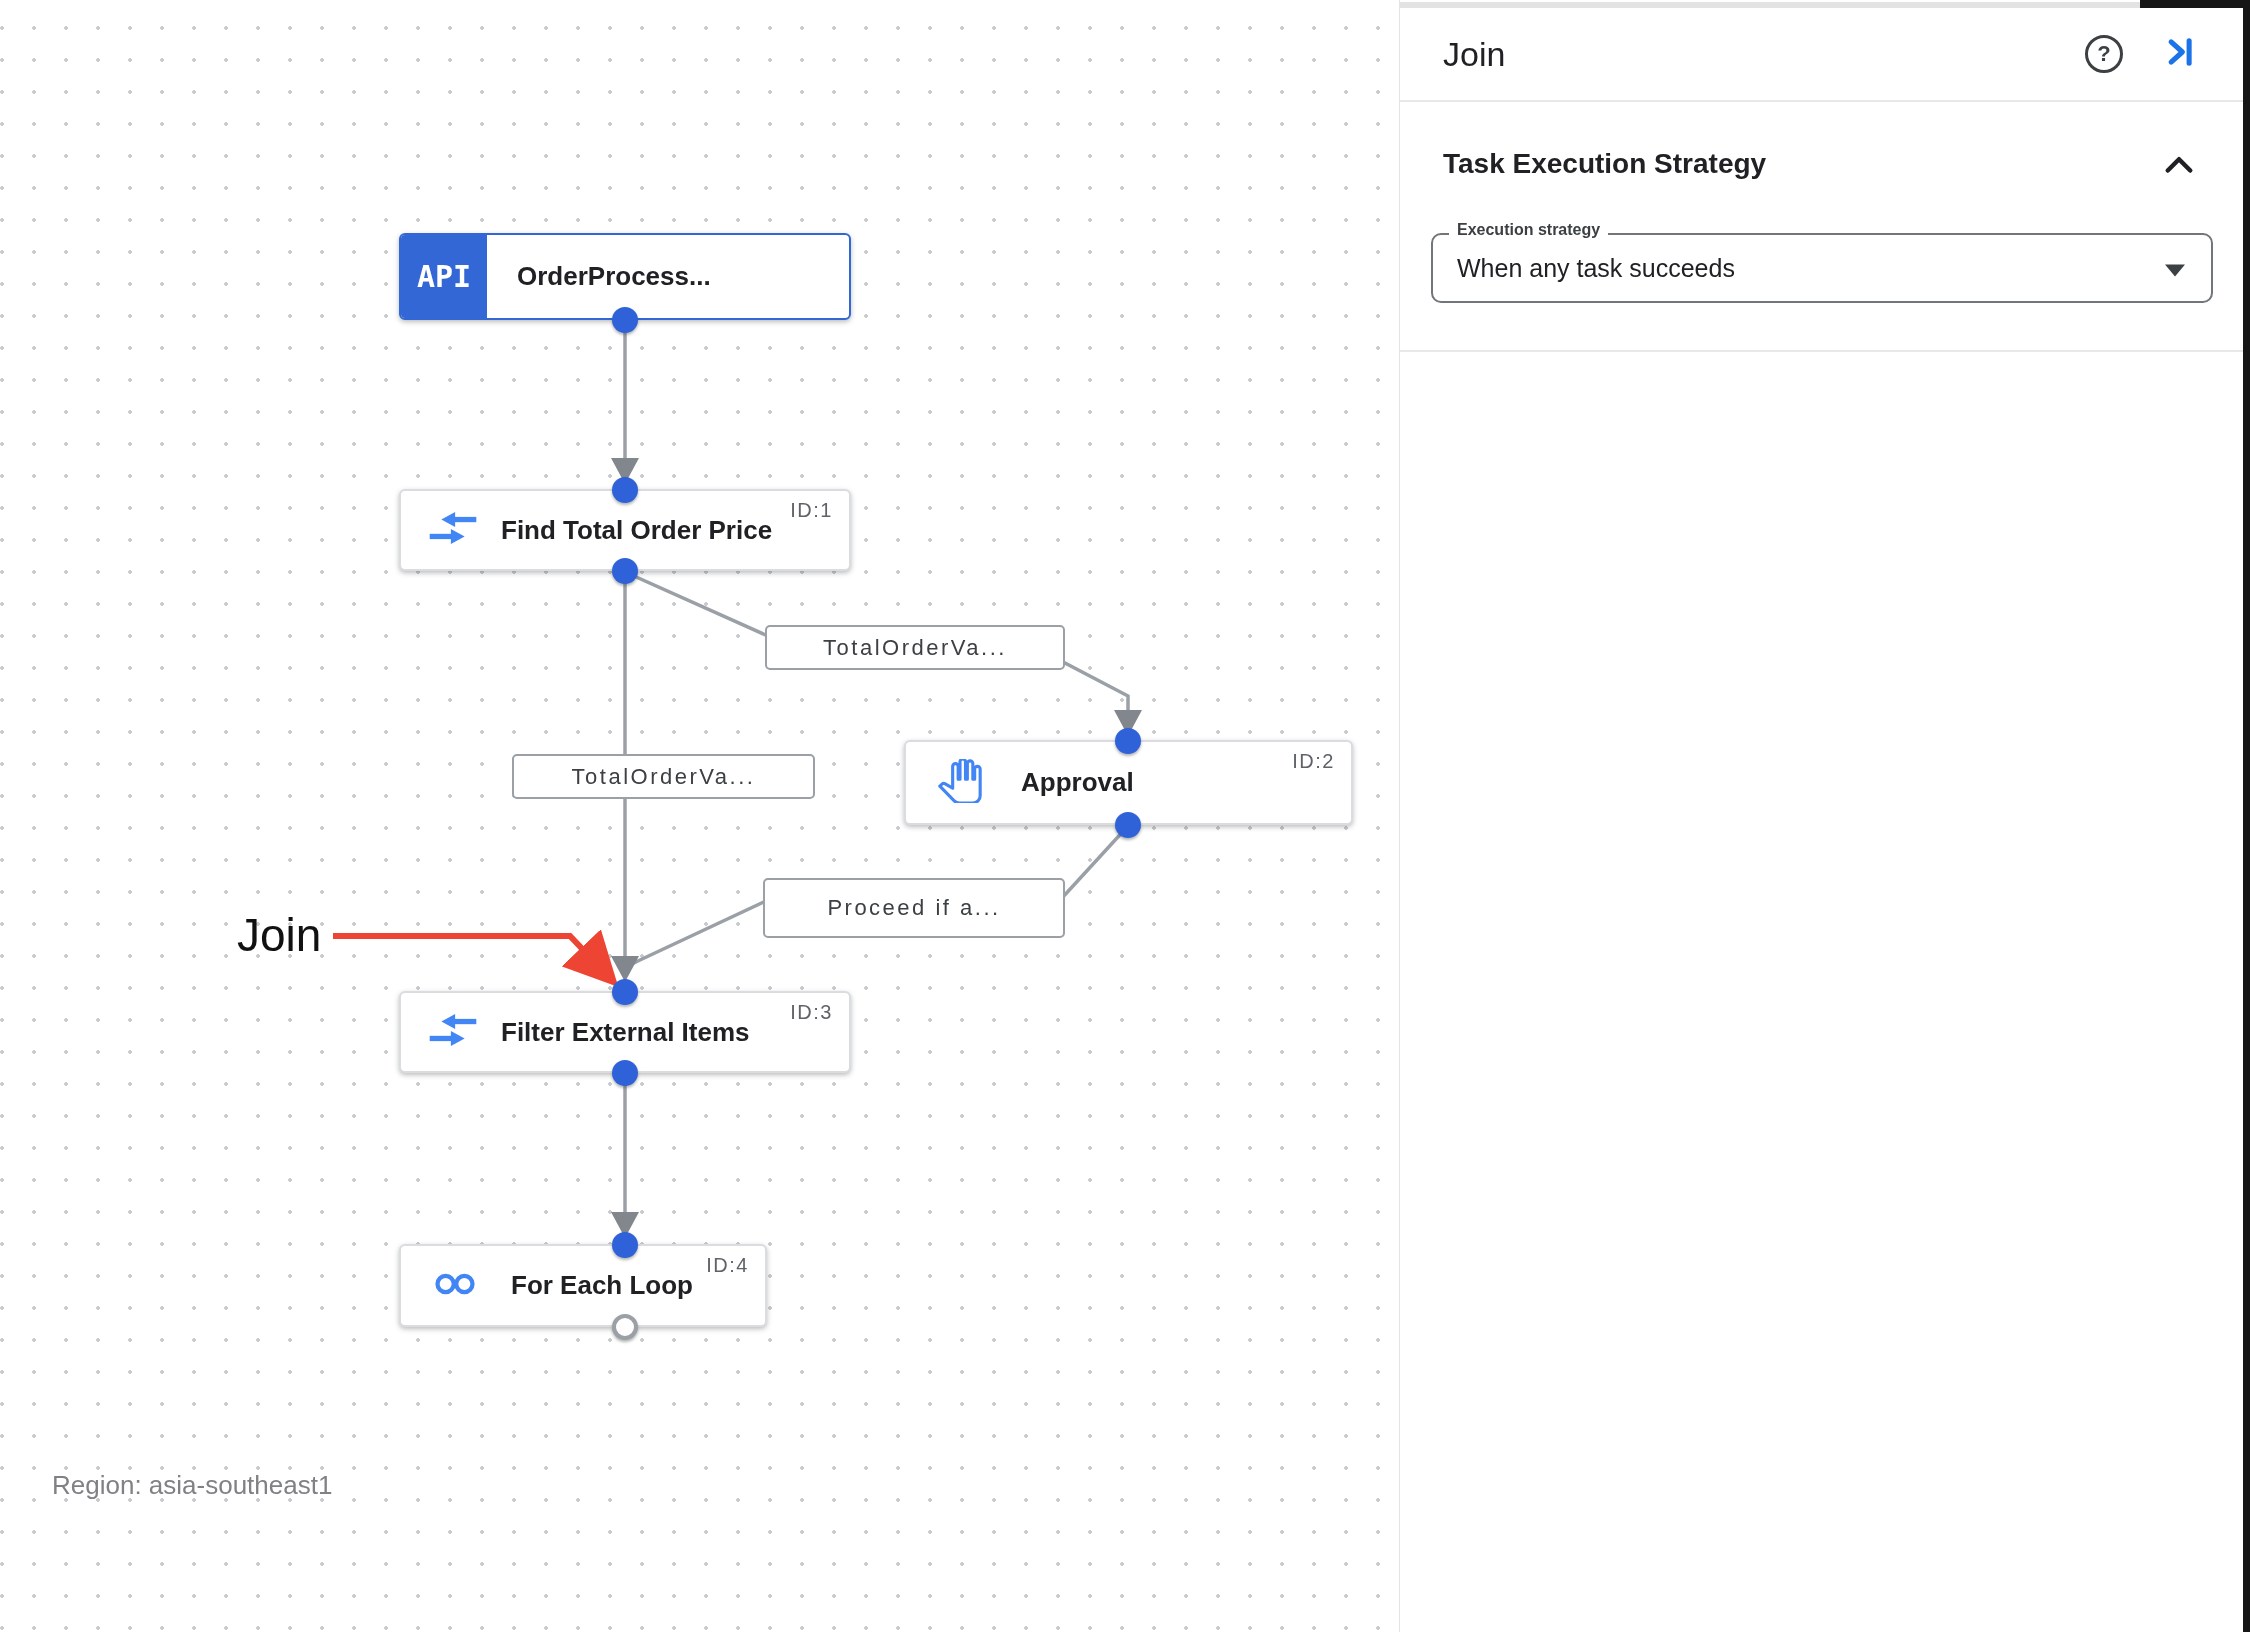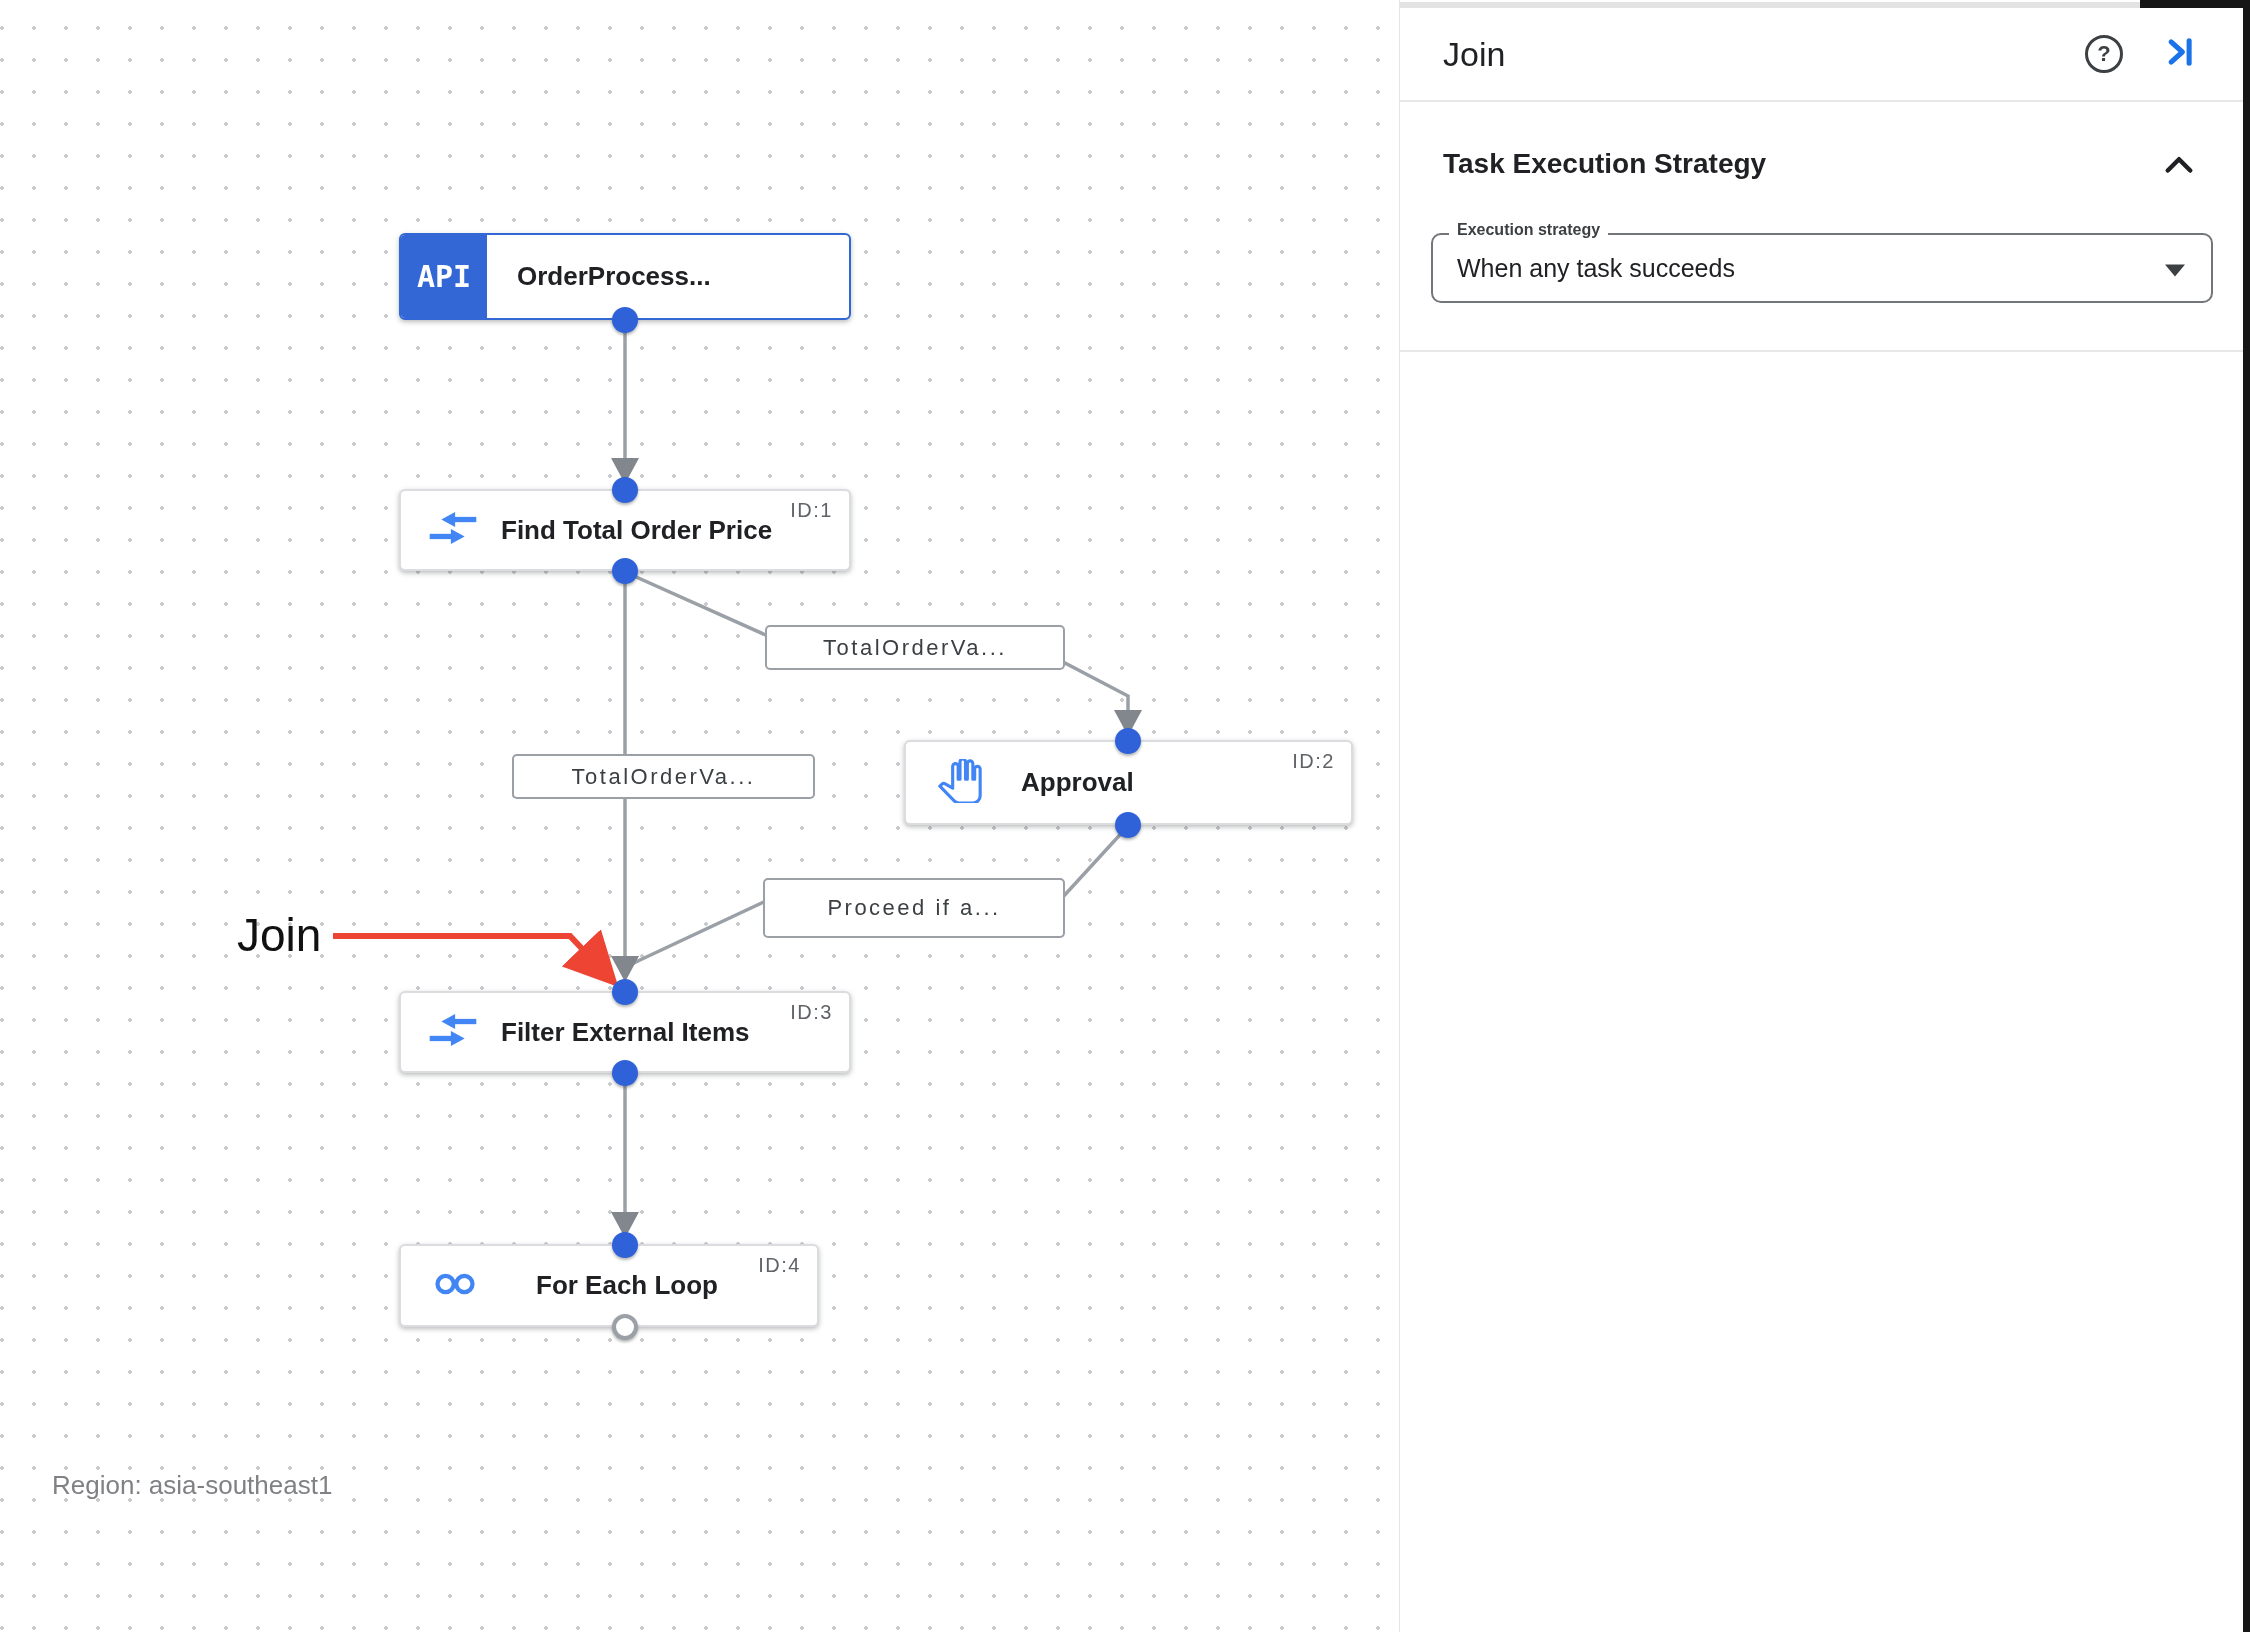--- a/index.html
+++ b/index.html
@@ -151,21 +151,21 @@
           <line x1="44" y1="9" x2="20" y2="9" stroke="#4285f4" stroke-width="5"></line>
           <polygon points="24,2 24,16 11,9" fill="#4285f4"></polygon>
           <line x1="0" y1="25" x2="24" y2="25" stroke="#4285f4" stroke-width="5"></line>
           <polygon points="20,18 20,32 33,25" fill="#4285f4"></polygon>
         </svg>
       </span>
       <div class="node-title" style="margin-left:100px;">Filter External Items</div>
       <div class="node-id">ID:3</div>
     </div>
 
-    <div class="node" style="left:399px;top:1244px;width:420px;height:83px;padding-left:25px;">
+    <div class="node" style="left:399px;top:1244px;width:368px;height:83px;">
       <span class="node-icon">
         <svg width="52" height="30" viewBox="0 0 34 24">
           <circle cx="9.5" cy="12" r="6.5" fill="none" stroke="#4285f4" stroke-width="3.4"></circle>
           <circle cx="24.5" cy="12" r="6.5" fill="none" stroke="#4285f4" stroke-width="3.4"></circle>
         </svg>
       </span>
       <div class="node-title" style="margin-left:110px;">For Each Loop</div>
       <div class="node-id">ID:4</div>
     </div>
 

